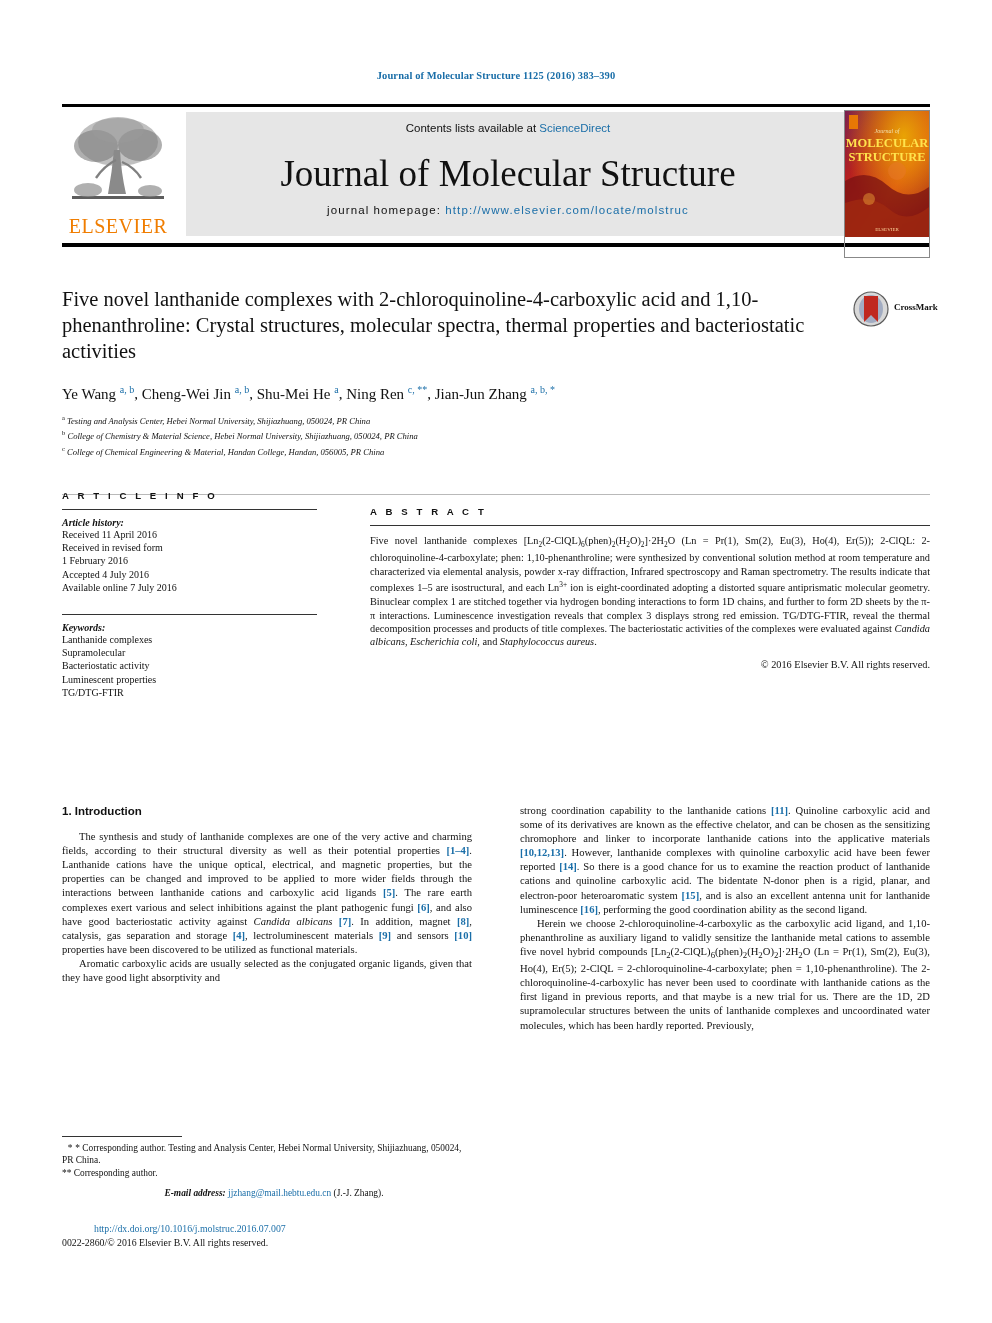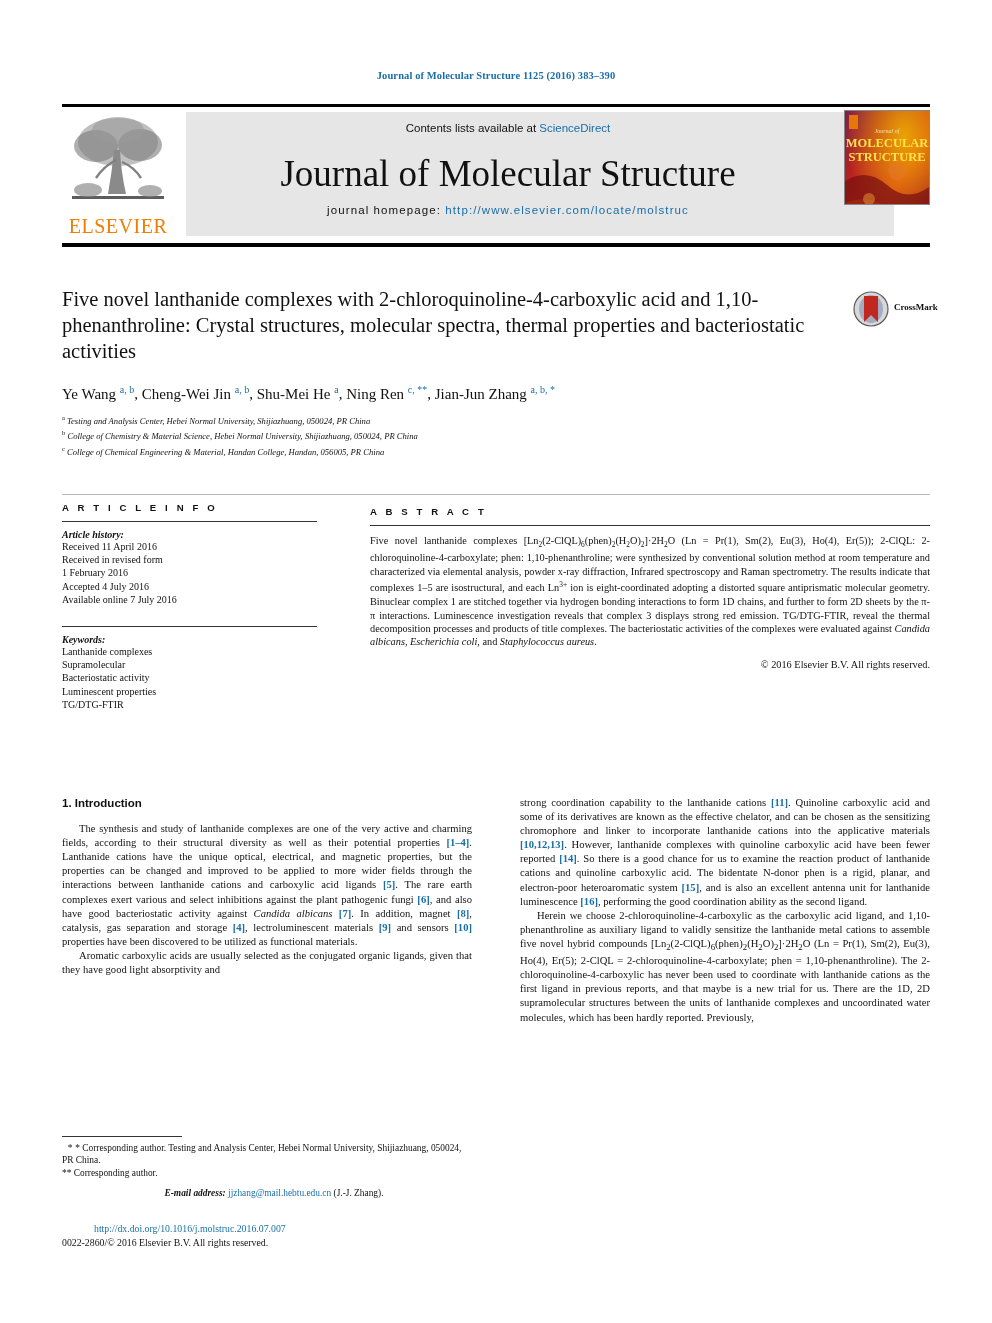--- a/index.html
+++ b/index.html
@@ -105,21 +105,21 @@
     font-size: 11.5px;
     letter-spacing: 1.1px;
     color: #111;
   }
   .homepage-line .url {
     color: #1a6ea8;
   }
   .cover-thumb {
     position: absolute;
     left: 782px; top: 0px;
-    width: 86px; height: 95px;
+    width: 86px; height: 148px;
     border: 1px solid #888;
     box-sizing: border-box;
     overflow: hidden;
   }
 
   
   .title-block {
     position: absolute;
     left: 62px; top: 286px;
     width: 770px;
@@ -176,21 +176,21 @@
   
   .info-rule-top {
     position: absolute;
     left: 62px; top: 494px;
     width: 868px; height: 1px;
     background: #b9b9b9;
   }
 
   .infobox {
     position: absolute;
-    left: 62px; top: 502px;
+    left: 62px; top: 490px;
     width: 255px;
   }
   .sec-head {
     font-family: "Liberation Sans", sans-serif;
     font-weight: bold;
     font-size: 9.6px;
     letter-spacing: 3.1px;
     color: #111;
   }
   .hr-thin {
@@ -246,20 +246,21 @@
     margin: 0 0 12px 0;
   }
   .col {
     position: absolute;
     width: 410px;
     font-family: "Liberation Serif", serif;
     font-size: 10.6px;
     line-height: 14.1px;
     text-align: justify;
     color: #111;
+    margin-top: 8px;
   }
   .col-left { left: 62px; top: 796px; }
   .col-right { left: 520px; top: 796px; }
   .col p { margin: 0; text-indent: 17px; }
   .ref { color: #1a6ea8; font-weight: bold; }
 
   
   .foot-rule {
     position: absolute;
     left: 62px; top: 1136px;

